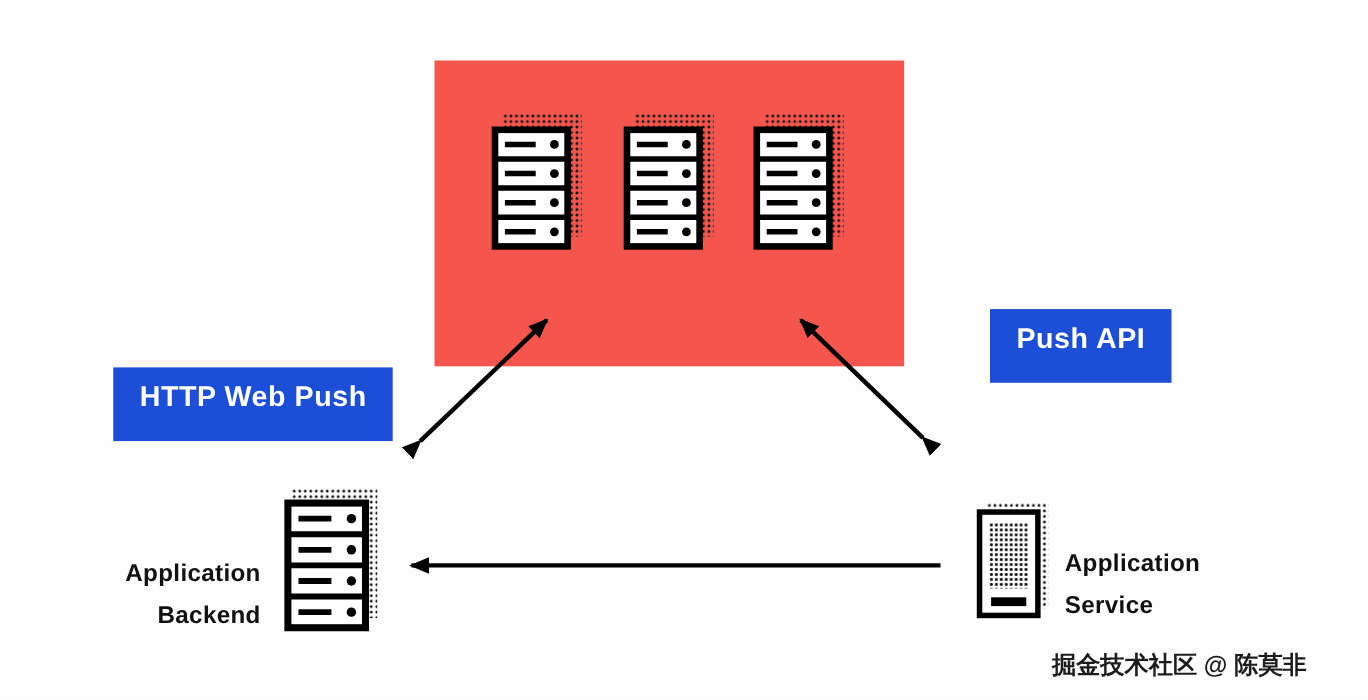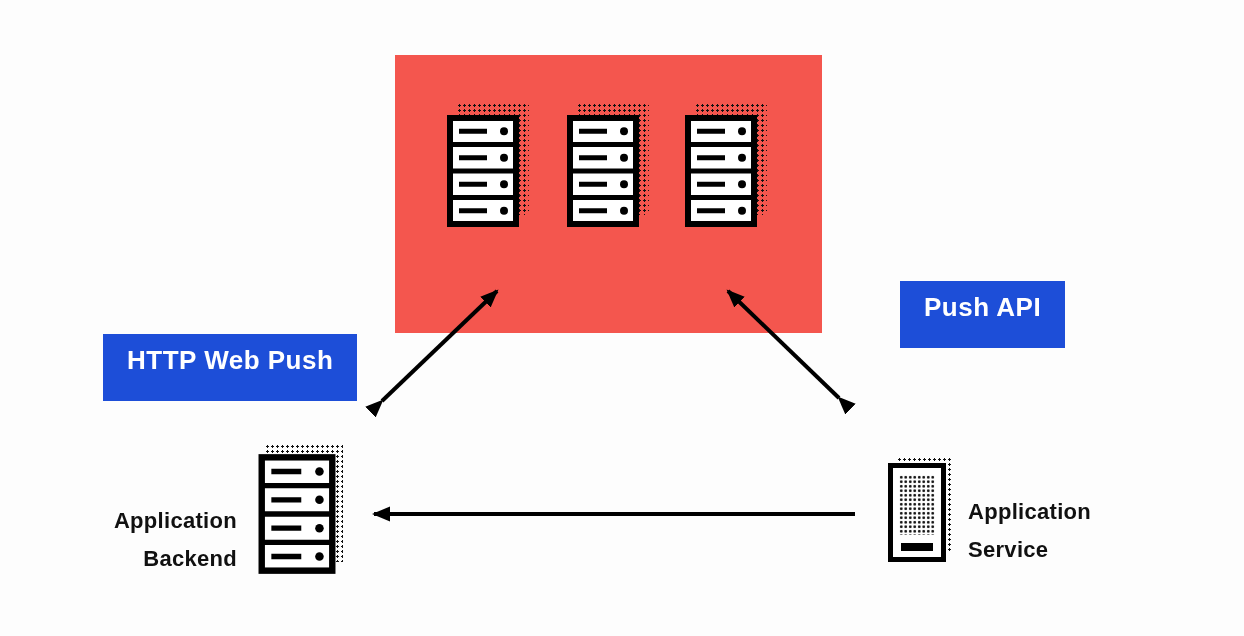--- a/index.html
+++ b/index.html
@@ -205,14 +205,15 @@
     <div class="phone-body">
       <div class="phone-screen halftone"></div>
       <div class="phone-bar"></div>
     </div>
   </div>
   <div class="node-caption caption-frontend">
     <div>Application</div>
     <div>Service</div>
   </div>
 
+  <div class="watermark">掘金技术社区 @ 陈莫非</div>
 
 </div>
 
 </body></html>

